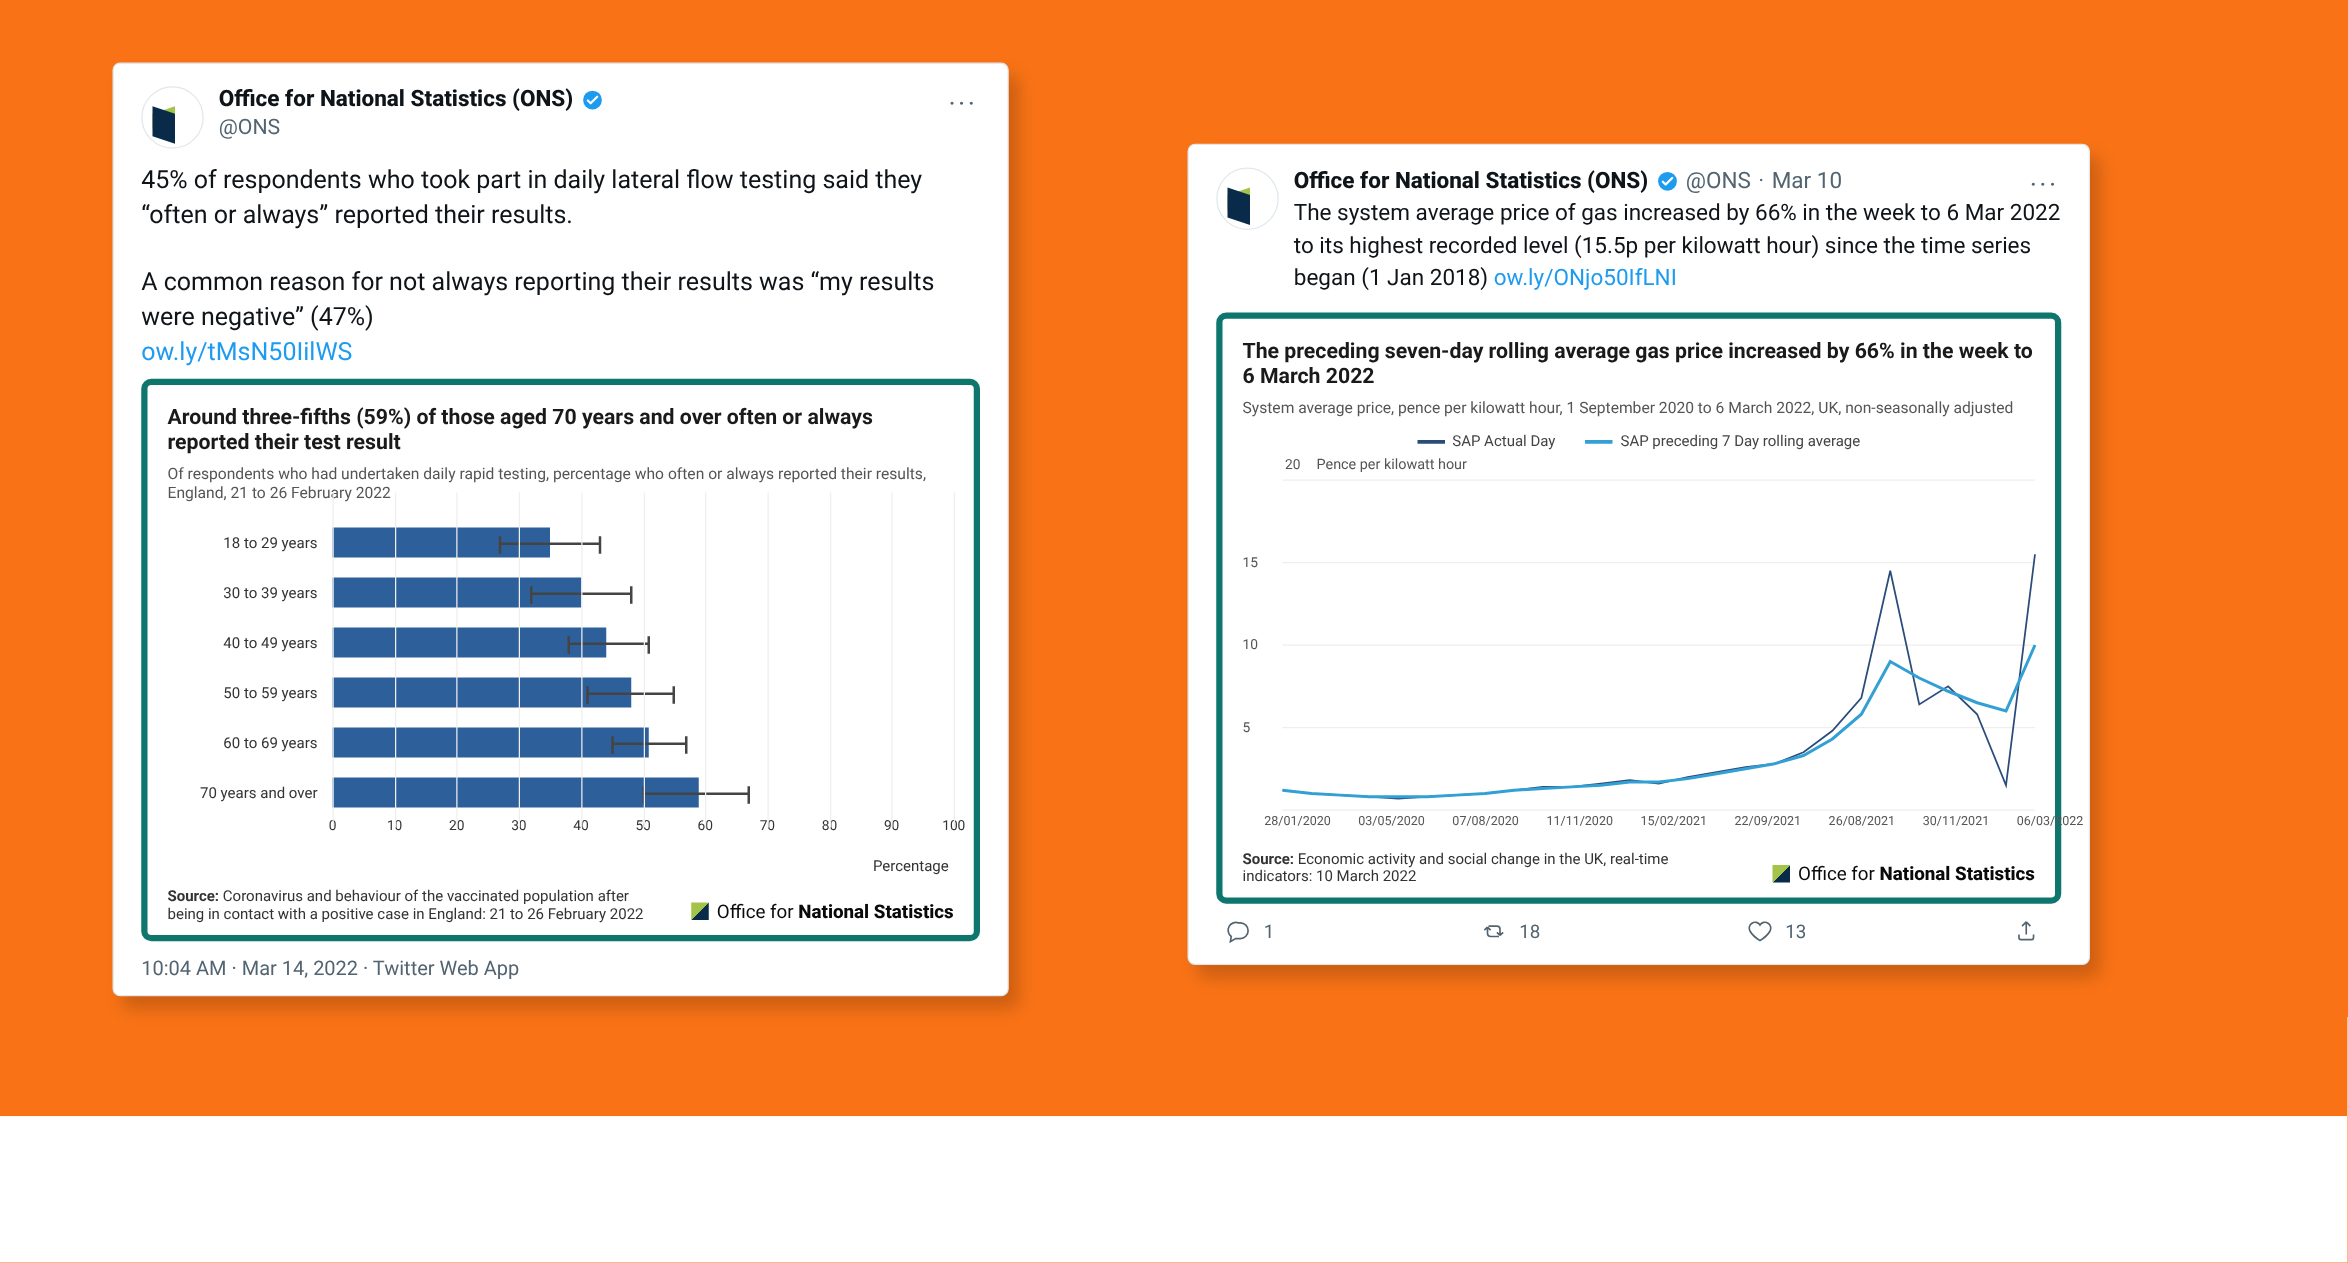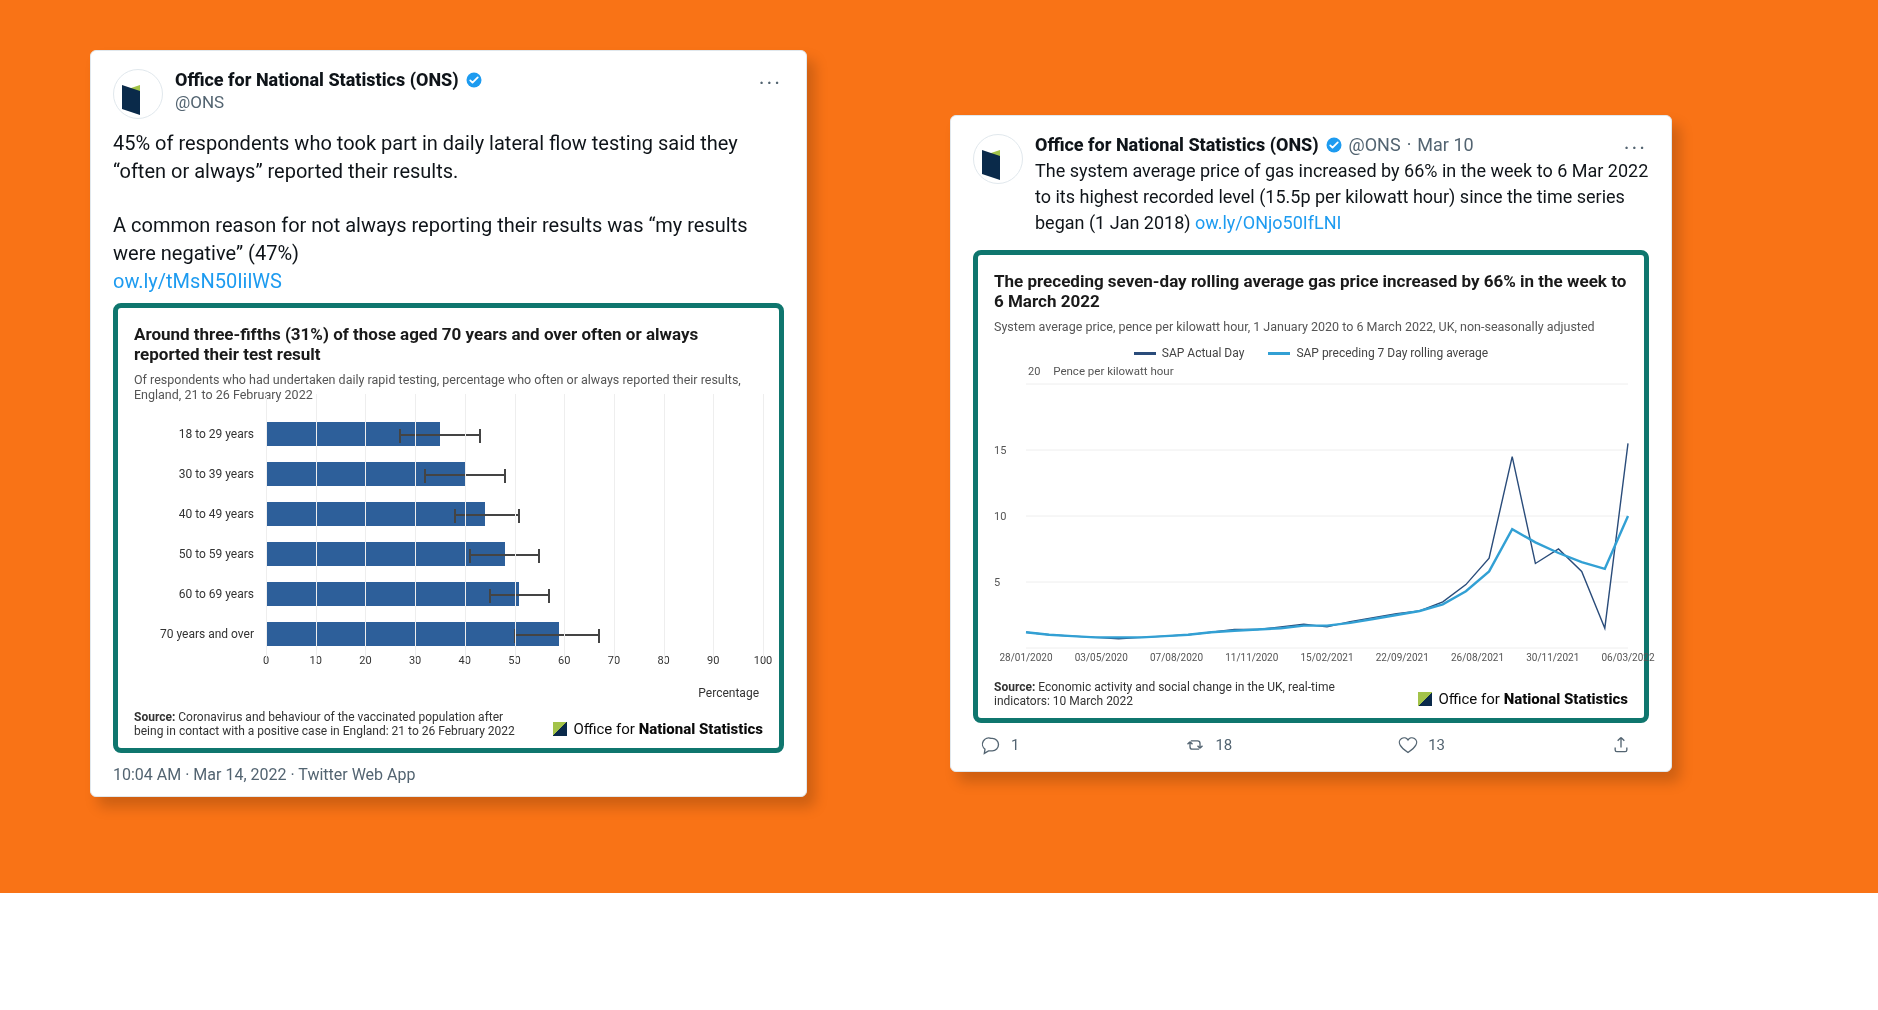--- a/index.html
+++ b/index.html
@@ -99,21 +99,21 @@
   .legend { display: flex; gap: 24px; align-items: center; justify-content: center;
     font-size: 12px; color: #444; margin: 6px 0 4px; }
   .legend .item { display: inline-flex; align-items: center; gap: 6px; }
   .legend .sw { width: 22px; height: 3px; display: inline-block; }
   .yaxis-title-inline { font-size: 11.5px; color: #555; margin-left: 34px; margin-bottom: 2px; }
   .linewrap { position: relative; width: 640px; height: 290px; margin: 0 auto; }
   .linewrap svg { width: 100%; height: 100%; display: block; }
   .grid-line { stroke: #eee; stroke-width: 1; }
   .series1 { stroke: #2a4c7a; stroke-width: 1.4; fill: none; }
   .series2 { stroke: #32a0d4; stroke-width: 2.4; fill: none; }
-  .xlabels { position: absolute; left: 0; right: 0; bottom: 0; height: 18px; }
+  .xlabels { position: absolute; left: 12px; right: 0; bottom: 0; height: 18px; }
   .xlabels span { position: absolute; font-size: 10px; color: #555;
     transform: translateX(-50%); white-space: nowrap; }
   .ylabels span { position: absolute; font-size: 11px; color: #555; left: 0;
     transform: translateY(-50%); }
 
   
   .meta { color: #536471; font-size: 16px; margin-top: 12px; }
   .actions { display: flex; align-items: center; justify-content: space-between;
     padding: 12px 18px 4px 8px; color: #536471; font-size: 15px; }
   .actions .act { display: inline-flex; align-items: center; gap: 10px;
@@ -148,21 +148,21 @@
 
       <div class="body-text">
         <p class="para">45% of respondents who took part in daily lateral flow testing said they “often or always” reported their results.</p>
         <p class="para" style="margin-bottom:8px">
           <span>A common reason for not always reporting their results was “my results were negative” (47%)</span><br>
           <a href="#" class="link">ow.ly/tMsN50IilWS</a>
         </p>
       </div>
 
       <div class="chartcard">
-        <div class="chart-title">Around three-fifths (31%) of those aged 70 years and over often or always reported their test result</div>
+        <div class="chart-title">Around three-fifths (59%) of those aged 70 years and over often or always reported their test result</div>
         <div class="chart-sub">Of respondents who had undertaken daily rapid testing, percentage who often or always reported their results, England, 21 to 26 February 2022</div>
 
         <div class="barwrap" id="barwrap">
             <div class="barrow">
               <div class="barlabel">18 to 29 years</div>
               <div class="bartrack">
                 <div class="bar" style="width:35%"></div>
                 <div class="ci" style="left:27%; width:16%">
                   <span class="cap" style="left:-1px"></span>
                   <span class="cap" style="right:-1px"></span>
@@ -285,21 +285,21 @@
           </div>
           <div class="body-right">
             <span>The system average price of gas increased by 66% in the week to 6 Mar 2022 to its highest recorded level (15.5p per kilowatt hour) since the time series began (1 Jan 2018) </span><a href="#" class="link">ow.ly/ONjo50IfLNI</a>
           </div>
         </div>
         <div class="more">···</div>
       </div>
 
       <div class="chartcard" style="margin-top:14px;">
         <div class="chart-title">The preceding seven-day rolling average gas price increased by 66% in the week to 6 March 2022</div>
-        <div class="chart-sub">System average price, pence per kilowatt hour, 1 January 2020 to 6 March 2022, UK, non-seasonally adjusted</div>
+        <div class="chart-sub">System average price, pence per kilowatt hour, 1 September 2020 to 6 March 2022, UK, non-seasonally adjusted</div>
 
         <div class="legend">
           <span class="item">
             <span class="sw" style="background:#2a4c7a"></span>
             <span>SAP Actual Day</span>
           </span>
           <span class="item">
             <span class="sw" style="background:#32a0d4"></span>
             <span>SAP preceding 7 Day rolling average</span>
           </span>

